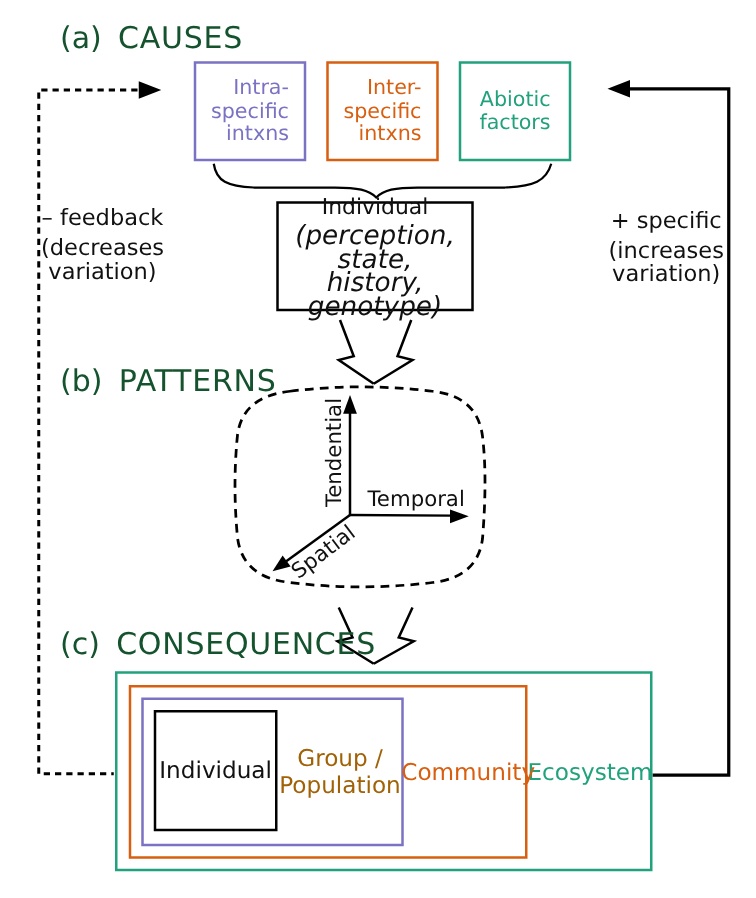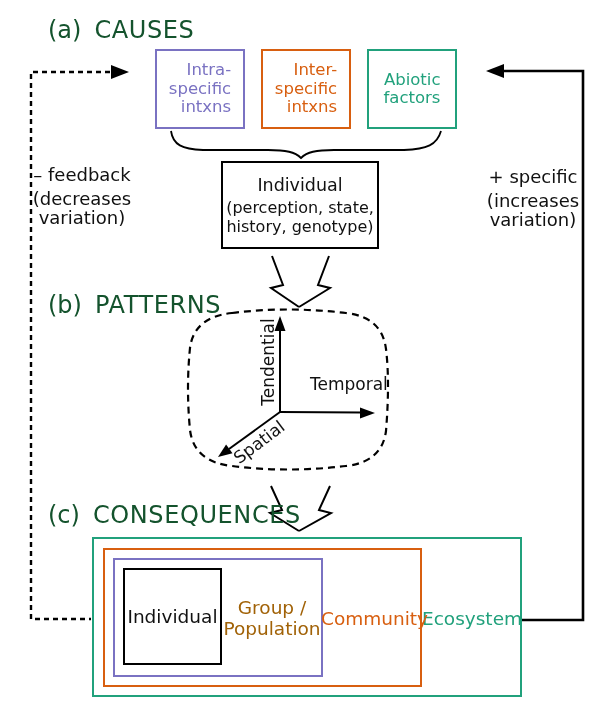--- a/index.html
+++ b/index.html
@@ -23,21 +23,21 @@
   .cause-box.purple{border-color:#7a72c2;color:#7a72c2;}
   .cause-box.orange{border-color:#d85f10;color:#d85f10;}
   .cause-box.green {border-color:#21a17c;color:#21a17c;}
 
   .individual-box{
     box-sizing:border-box;width:158px;height:88px;border:2.5px solid #000;
     display:flex;flex-direction:column;align-items:center;justify-content:center;
     text-align:center;background:#fff;
   }
   .individual-box .t{font-size:17.5px;margin-bottom:3px;}
-  .individual-box .d{font-size:16px;line-height:19px;}
+  .individual-box .d{font-size:21px;font-style:italic;line-height:19px;}
 
   .feedback{font-size:18px;line-height:19px;text-align:center;}
   .feedback .lbl{display:block;margin-bottom:5px;}
 
   .axis-label{font-size:17px;color:#111;white-space:nowrap;}
   .rot-90{transform:rotate(-90deg);transform-origin:center center;text-align:center;}
   .rot-sp{transform:rotate(-37deg);transform-origin:center center;text-align:center;}
 
   .cons-box{box-sizing:border-box;position:absolute;border:2px solid #000;background:transparent;}
   .cons-box.green {border-color:#21a17c;}
@@ -129,21 +129,21 @@
     <span>(decreases</span><br>
     <span>variation)</span>
   </div>
   <div class="abs feedback" style="left:481px;top:167px;width:104px;">
     <span class="lbl">+ specific</span>
     <span>(increases</span><br>
     <span>variation)</span>
   </div>
 
   <div class="abs axis-label rot-90" style="left:218px;top:352px;width:100px;">Tendential</div>
-  <div class="abs axis-label" style="left:294px;top:374px;margin-left:16px;">Temporal</div>
+  <div class="abs axis-label" style="left:294px;top:390px;">Temporal</div>
   <div class="abs axis-label rot-sp" style="left:221px;top:432px;width:76px;">Spatial</div>
 
   <div class="cons-box green" style="left:92px;top:537px;width:430px;height:160px;"></div>
   <div class="cons-box orange" style="left:103px;top:548px;width:319px;height:139px;"></div>
   <div class="cons-box purple" style="left:113px;top:558px;width:210px;height:119px;"></div>
   <div class="cons-box black cons-ind" style="left:123px;top:568px;width:99px;height:97px;">
     <span>Individual</span>
   </div>
 
   <div class="abs cons-label purple" style="left:222px;top:597px;width:100px;">

